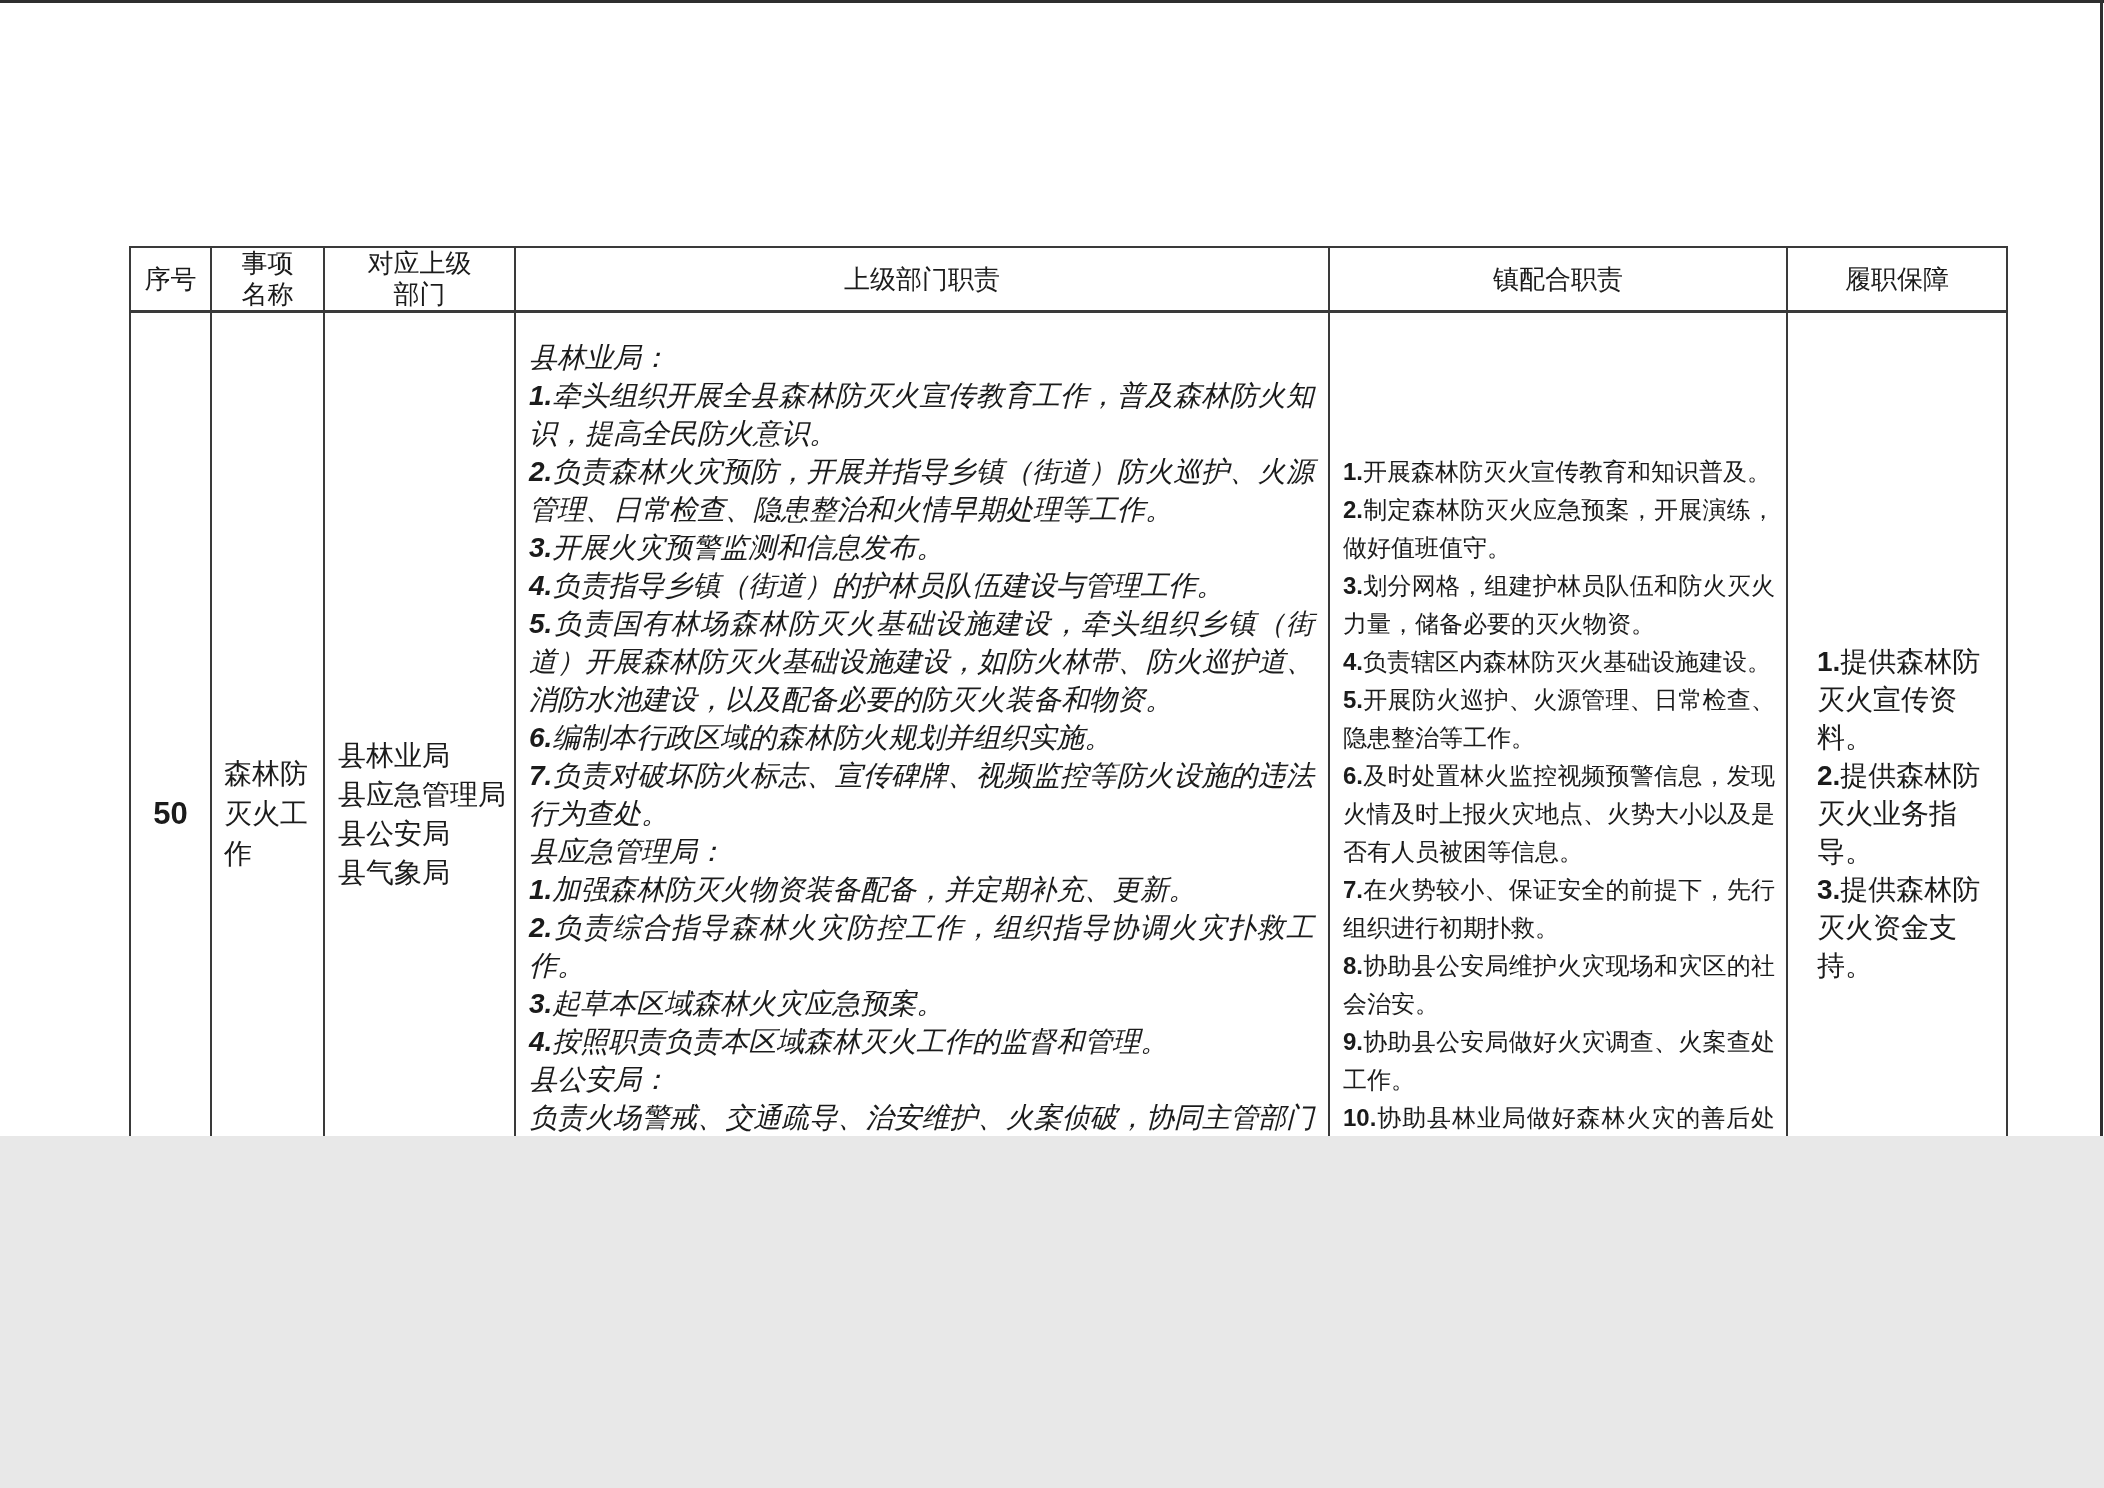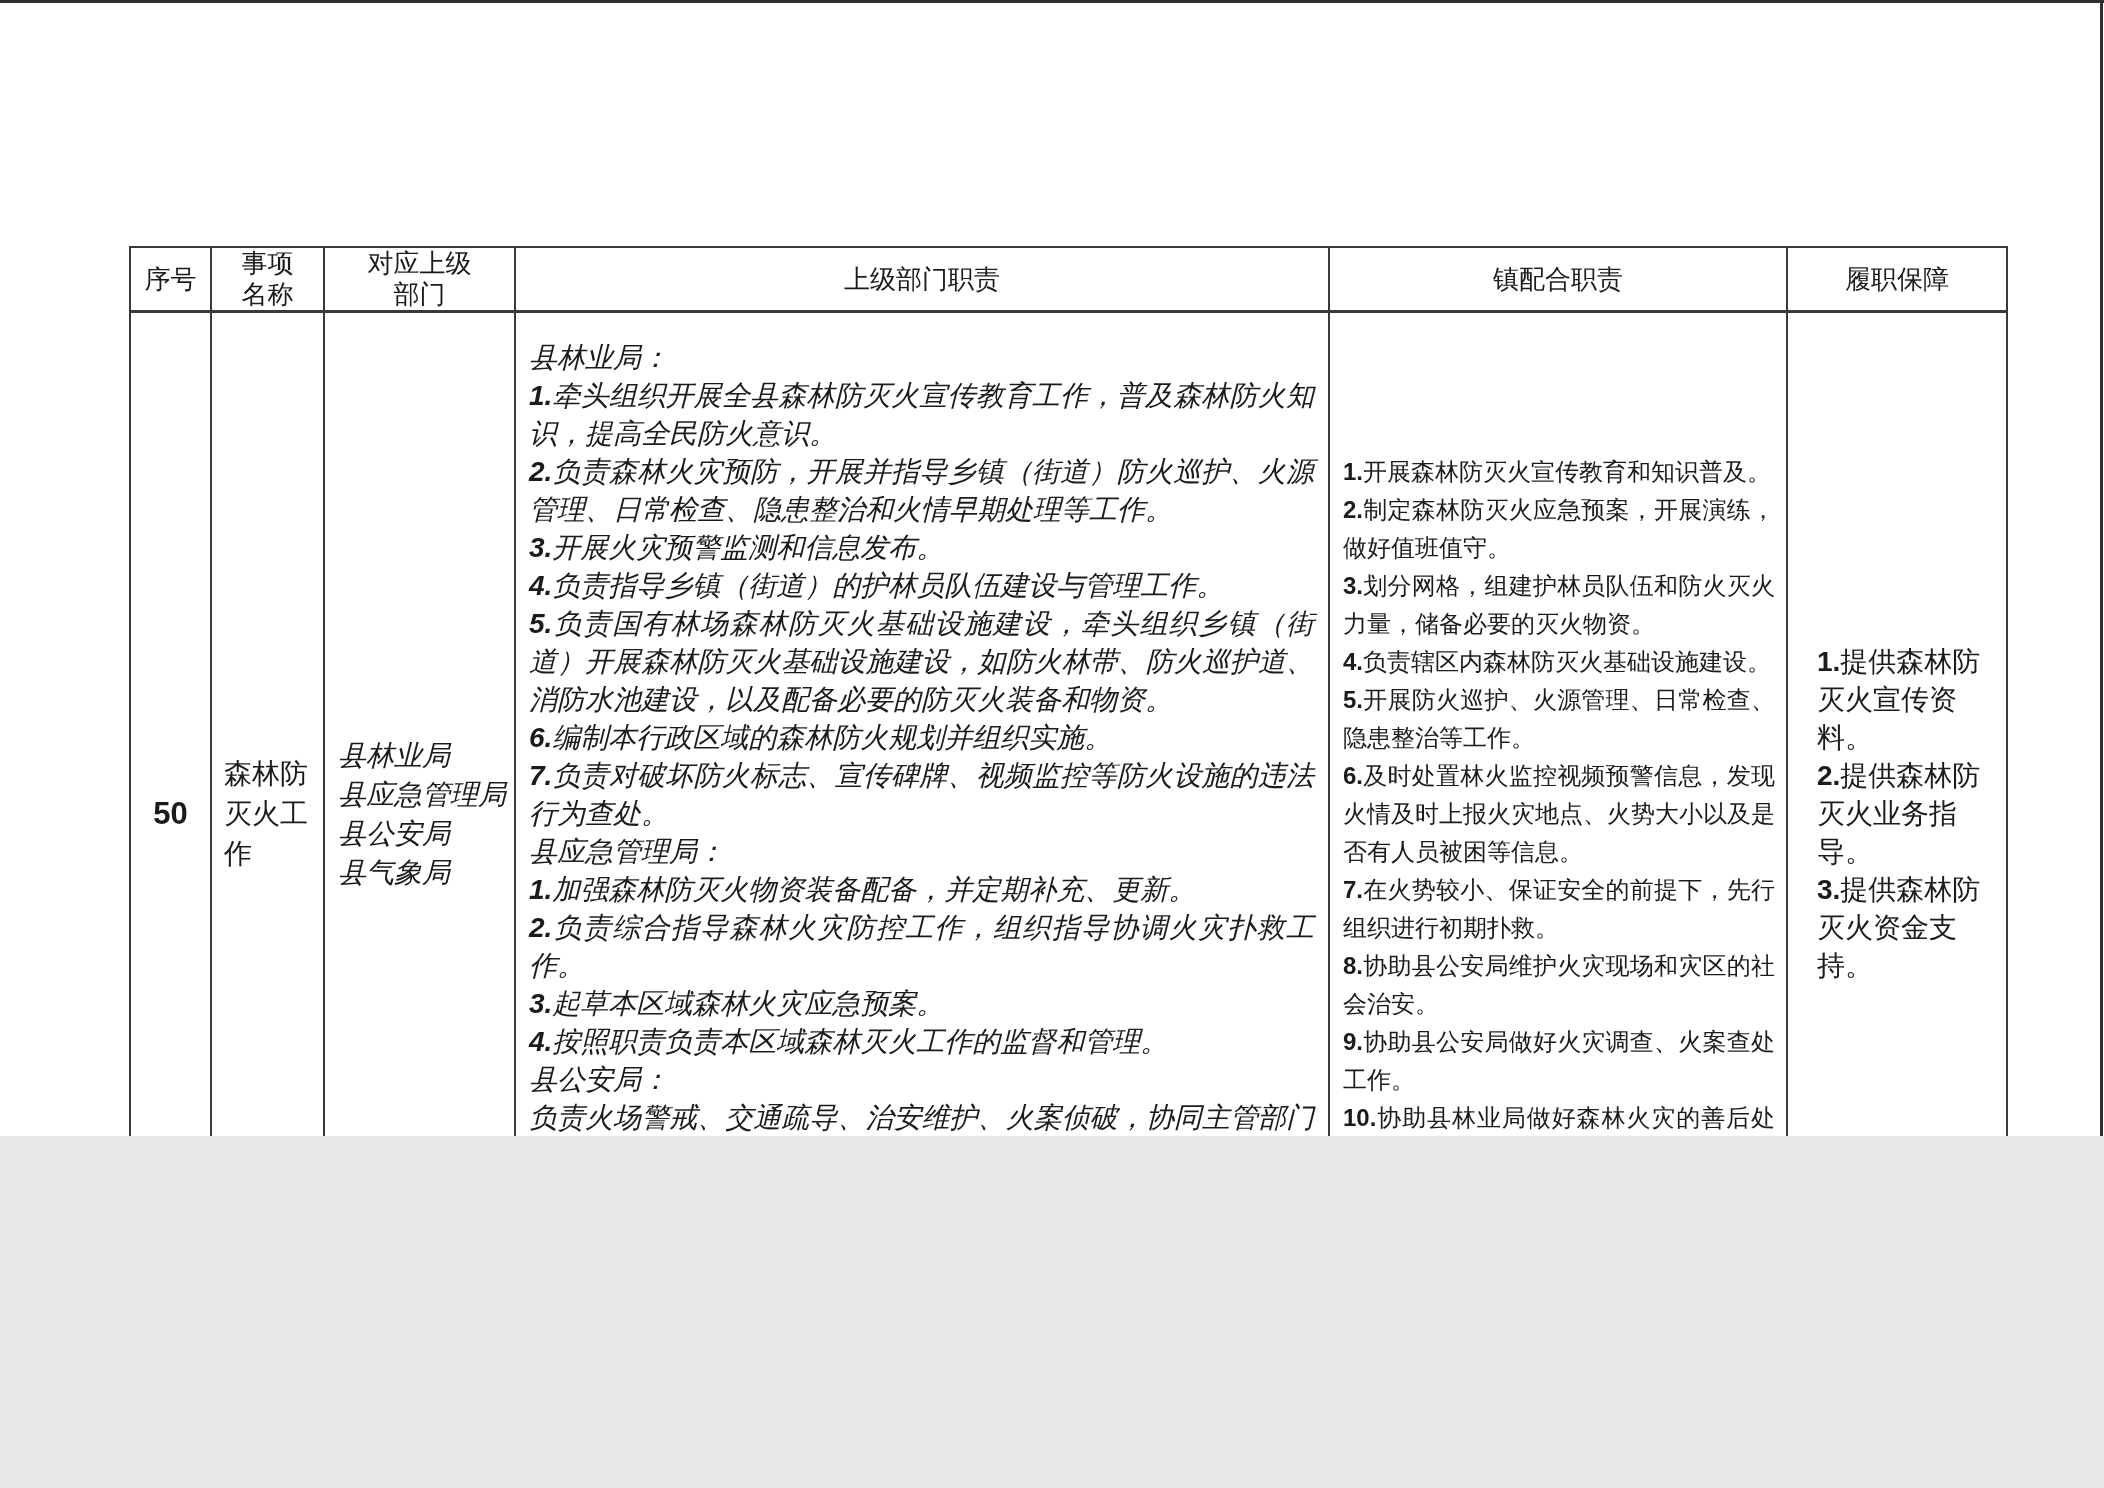--- a/index.html
+++ b/index.html
@@ -34,21 +34,21 @@
     border-bottom-width:3px;
   }
   .duty-table tbody td { height:1002px; }
 
   td.cell-seq {
     text-align:center;
     font-family:"Liberation Sans","DejaVu Sans",sans-serif;
     font-weight:700; font-size:31px;
   }
   td.cell-item  { padding:0 12px; font-size:28px; line-height:40px; }
-  td.cell-depts { padding:0 6px 0 13px;  font-size:28px; line-height:39px;font-style:italic; }
+  td.cell-depts { padding:0 6px 0 13px;  font-size:28px; line-height:39px; }
   td.cell-duties{ padding:0 14px 0 13px; font-size:28px; line-height:38px; text-align:justify;font-style:italic; }
   td.cell-town  { padding:0 11px 0 13px; font-size:24px; line-height:38px; text-align:justify; }
   td.cell-guar  { padding:0 8px 0 29px;  font-size:28px; line-height:38px; }
 
   .line { margin:0; }
   .num {
     font-family:"Liberation Sans","DejaVu Sans",sans-serif;
     font-weight:700;
   }
   .footer {

